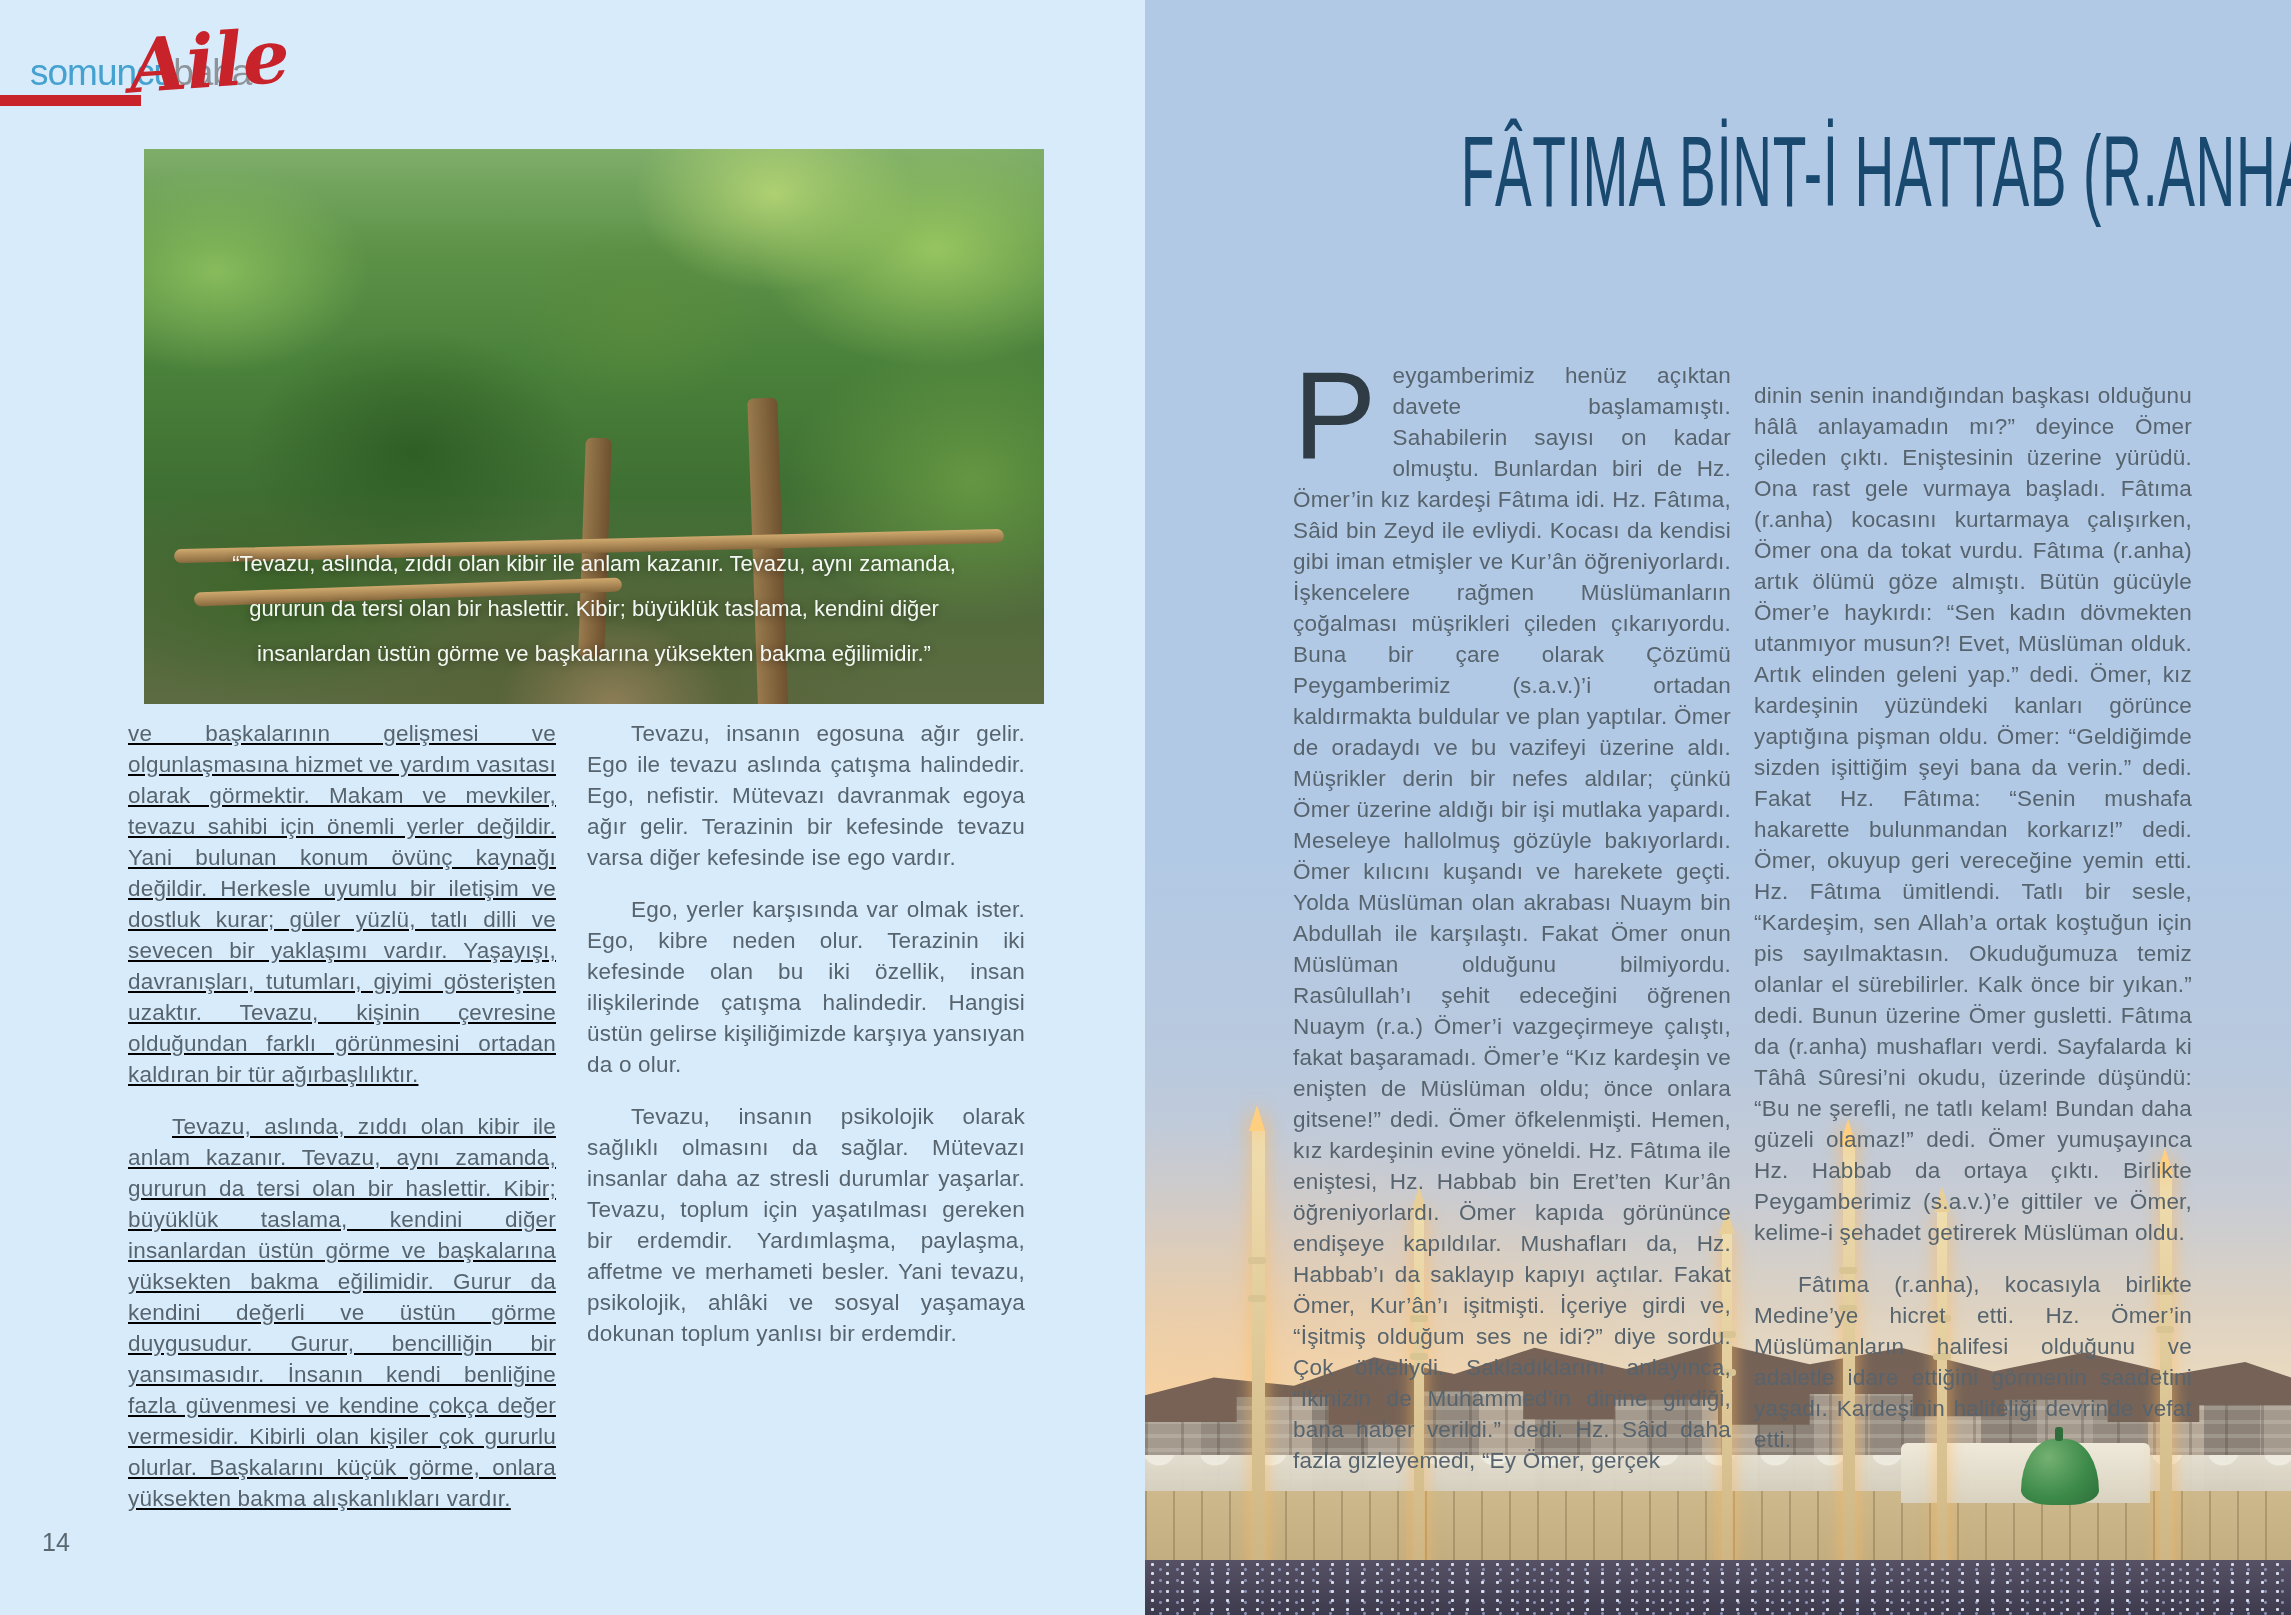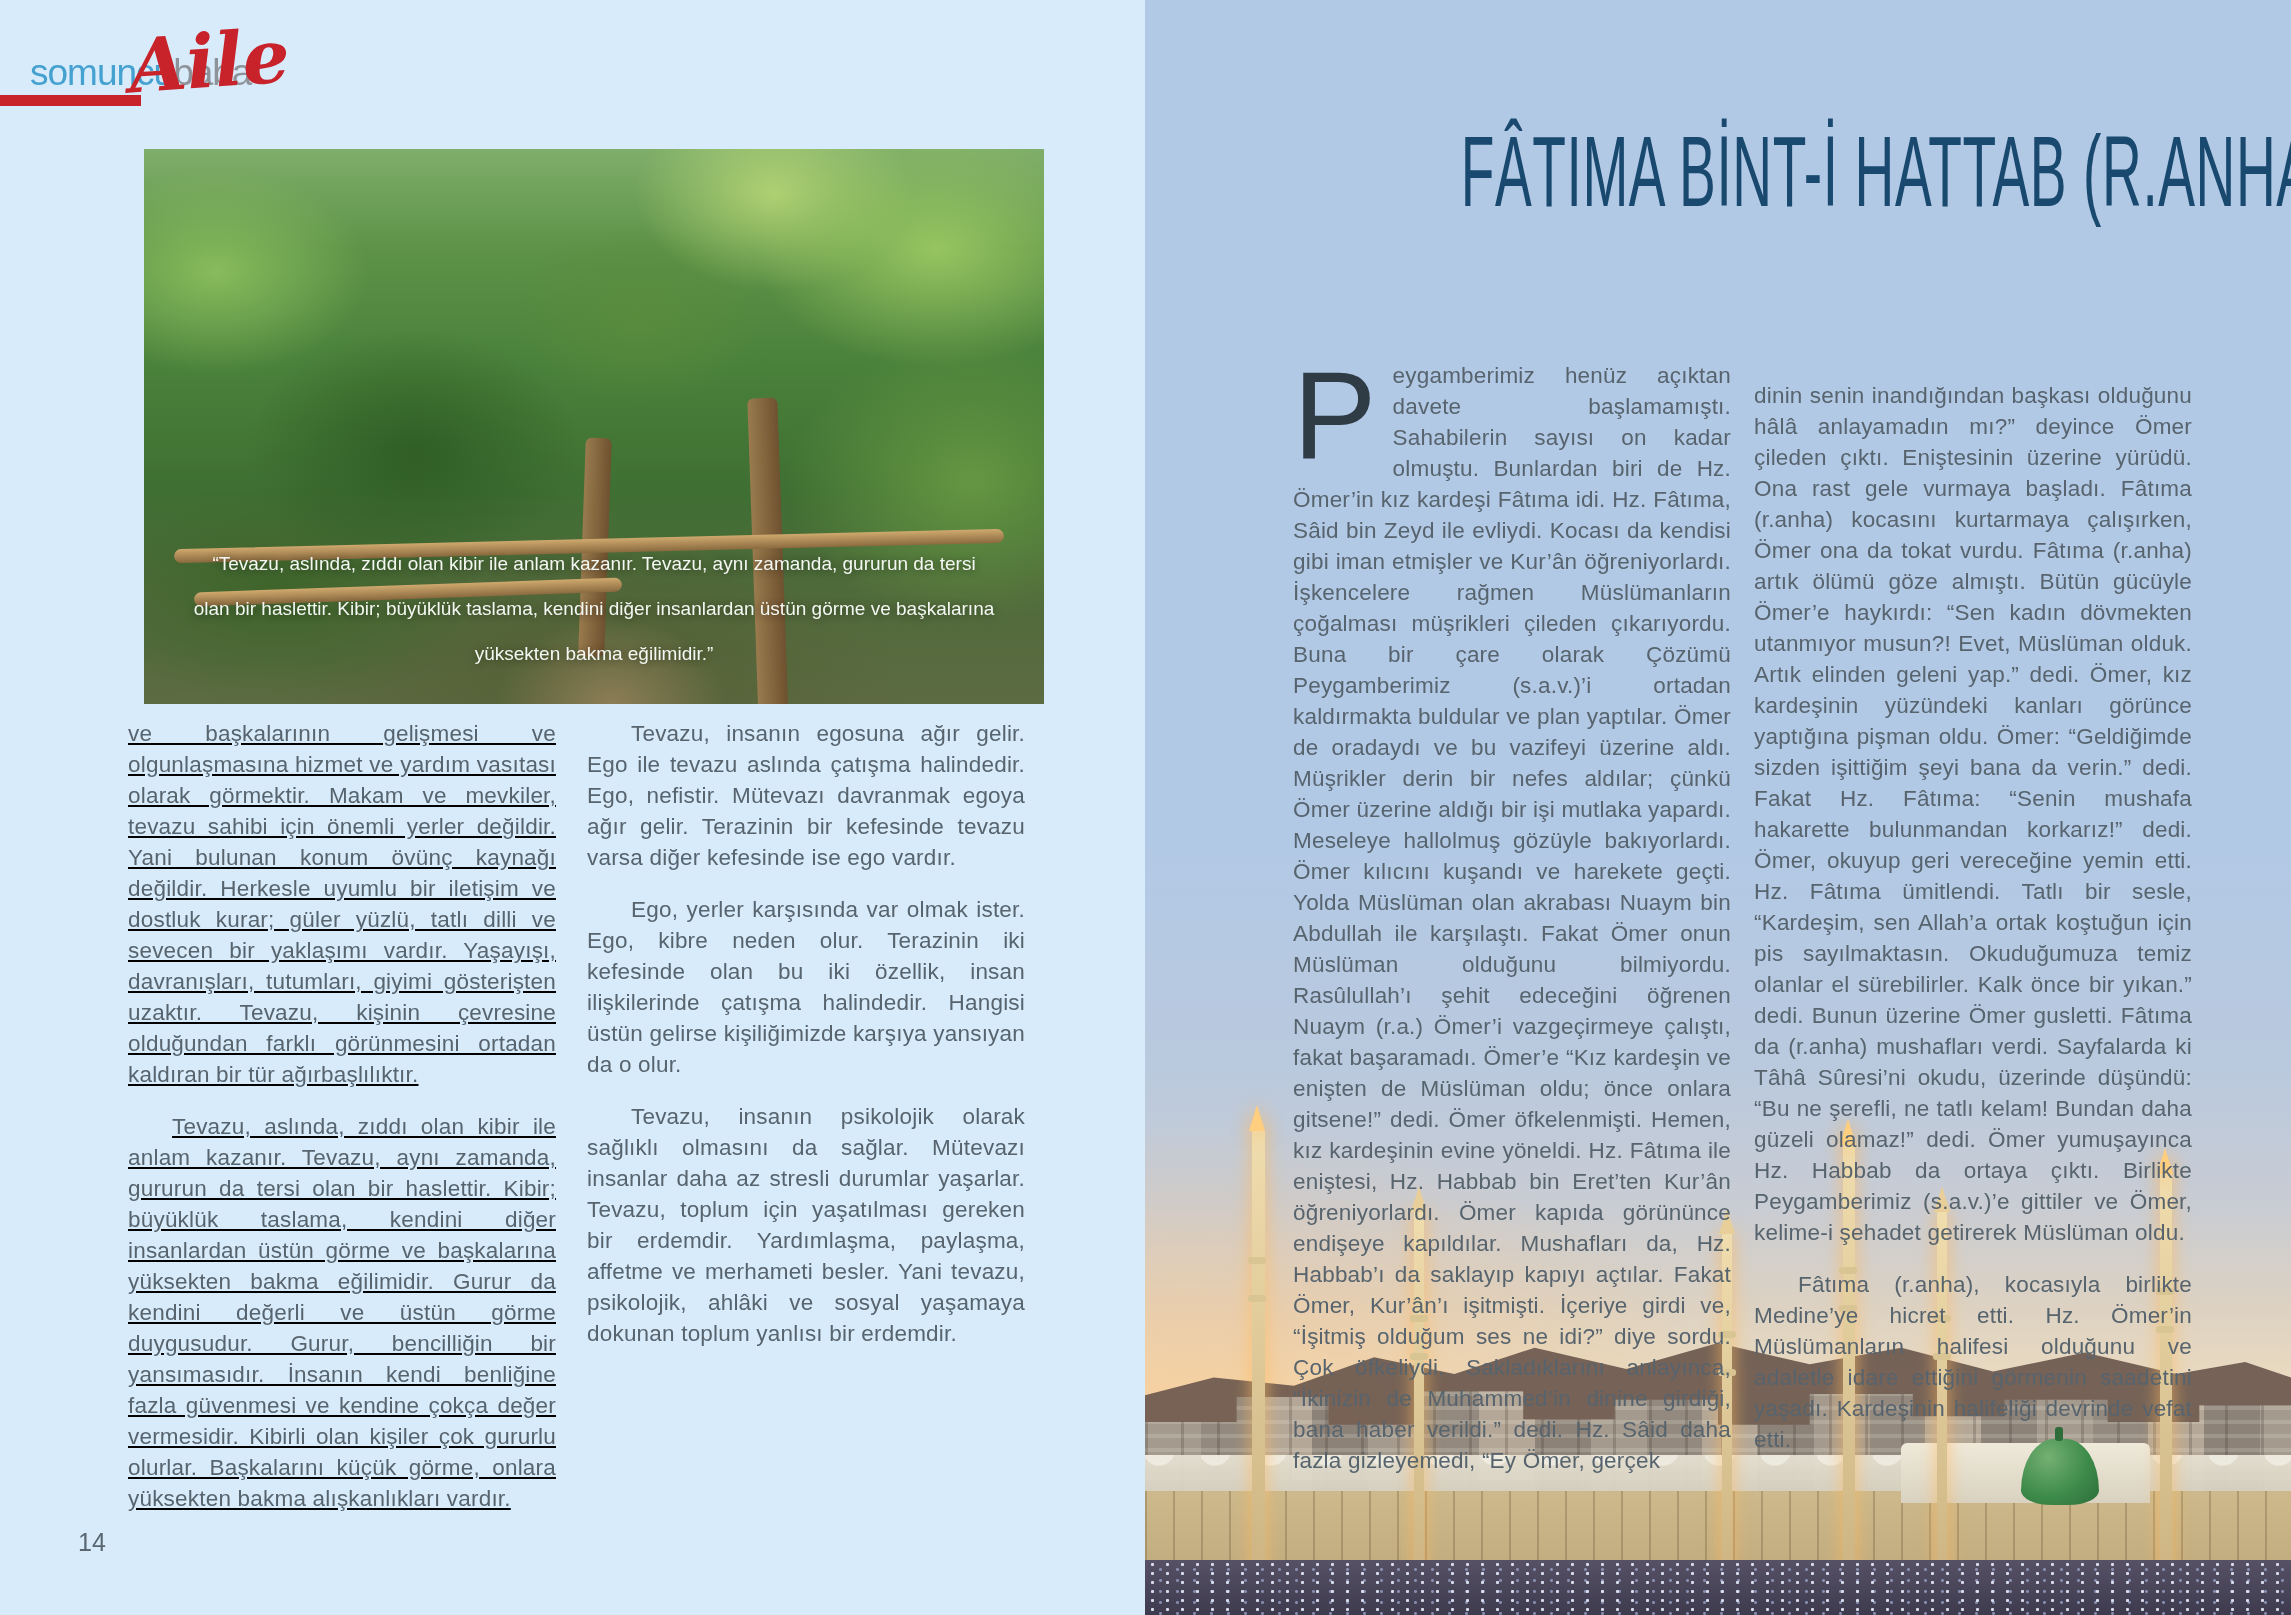--- a/index.html
+++ b/index.html
@@ -30,32 +30,32 @@
       radial-gradient(ellipse 159px 119px at 52% 100%, rgba(143,127,88,.95), rgba(0,0,0,0) 72%),
       radial-gradient(ellipse 418px 199px at 50% 96%, rgba(84,94,52,.8), rgba(0,0,0,0) 75%),
       linear-gradient(180deg,#7fae6a 0%,#5d9248 18%,#49803a 40%,#3f6f33 62%,#4e6a3a 78%,#5d6b42 100%);}
   .post{position:absolute;background:linear-gradient(90deg,#9a7b4e,#6e512f);border-radius:6px;}
   .post.a{left:438px;top:289px;width:26px;height:219px;transform:rotate(2deg);}
   .post.b{left:609px;top:249px;width:30px;height:328px;transform:rotate(-2deg);}
   .rail{position:absolute;height:14px;background:linear-gradient(180deg,#cfa96e,#8a6a3f);border-radius:8px;}
   .rail.r1{left:30px;right:40px;top:390px;transform:rotate(-1.4deg);}
   .rail.r2{left:50px;width:428px;top:436px;transform:rotate(-2deg);}
   .photo-quote{position:absolute;left:0;right:0;bottom:28px;margin:0;padding:0 48px;
-    color:#f4f8f2;font-size:19px;line-height:45px;font-weight:400;text-align:center;
+    color:#f4f8f2;font-size:22px;line-height:45px;font-weight:400;text-align:center;
     text-shadow:0 1px 8px rgba(0,0,0,.45);}
 
   
   .col{position:absolute;top:718px;}
   .col p{margin:0 0 21px 0;font-size:22.5px;line-height:31px;text-align:justify;color:#57646e;letter-spacing:0.2px;}
   .col p.indent{text-indent:44px;}
   .col-l1{left:128px;width:428px;text-decoration:underline;}
   .col-l2{left:587px;width:438px;}
   .col-r1{left:148px;width:438px;top:360px;}
   .col-r2{left:609px;width:438px;top:380px;}
-  .page-number{position:absolute;left:42px;top:1528px;font-size:25px;color:#5a6770;margin-left:36px;}
+  .page-number{position:absolute;left:42px;top:1528px;font-size:25px;color:#5a6770;}
 
   
   .title{position:absolute;left:0;right:0;top:117px;margin:0;text-align:center;font-weight:400;white-space:nowrap;}
   .title span{display:inline-block;font-size:95px;color:#19496f;transform:scale(.58,1.05);letter-spacing:1px;}
   .byline{position:absolute;left:0;right:0;top:292px;display:flex;align-items:center;justify-content:center;gap:16px;}
   .play-icon{width:40px;height:40px;flex:0 0 auto;}
   .byline .author{font-size:29px;color:#2c343b;letter-spacing:0;display:inline-block;transform:scaleX(.88);transform-origin:left center;}
   .dropcap{float:left;font-size:125px;line-height:94px;padding:8px 16px 0 0;color:#2f3b45;font-weight:400;}
 
   

